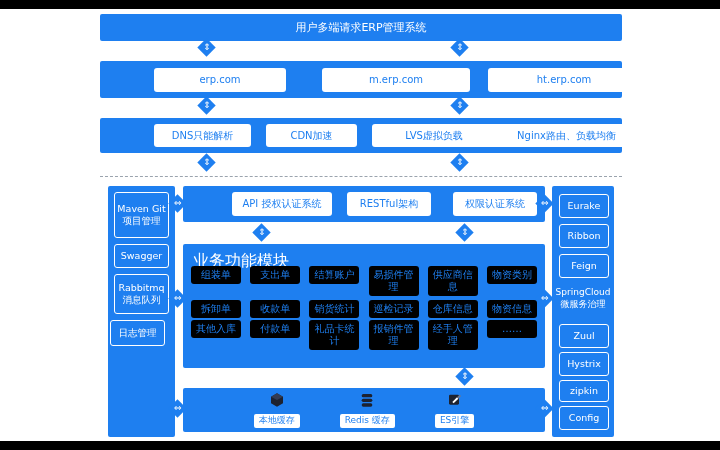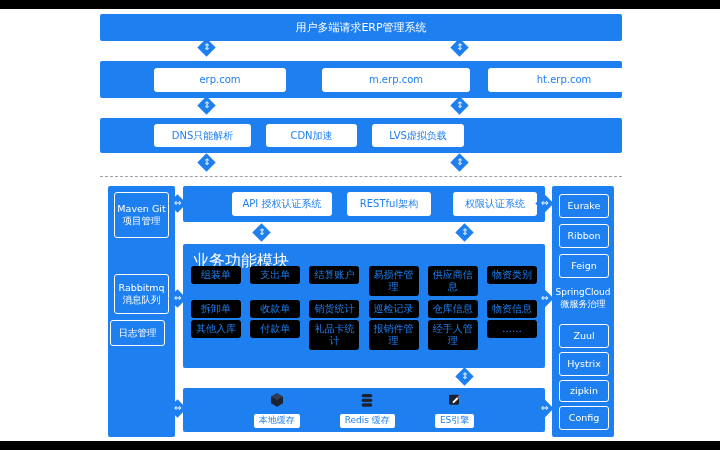--- a/index.html
+++ b/index.html
@@ -47,28 +47,30 @@
 
   <div class="panel" style="left:100px;top:61px;width:522px;height:37px;">
     <div class="wbox" style="left:18px;top:7px;width:132px;height:24px;">erp.com</div>
     <div class="wbox" style="left:186px;top:7px;width:148px;height:24px;">m.erp.com</div>
     <div class="wbox" style="left:352px;top:7px;width:152px;height:24px;">ht.erp.com</div>
   </div>
 
   <div class="panel" style="left:100px;top:118px;width:522px;height:35px;">
     <div class="wbox" style="left:18px;top:6px;width:97px;height:23px;">DNS只能解析</div>
     <div class="wbox" style="left:130px;top:6px;width:91px;height:23px;">CDN加速</div>
-    <div class="wbox" style="left:236px;top:6px;width:92px;height:23px;">LVS虚拟负载</div>
+    <div class="wbox" style="left:236px;top:6px;width:124px;height:23px;">LVS虚拟负载</div>
+    <div class="wbox" style="left:354px;top:6px;width:153px;height:23px;">Nginx路由、负载均衡</div>
   </div>
 
   <div class="dashed"></div>
 
   <div class="panel" style="left:108px;top:186px;width:67px;height:251px;">
     <div class="obox" style="left:6px;top:6px;width:53px;height:44px;">Maven Git
 项目管理</div>
+    <div class="obox" style="left:6px;top:58px;width:53px;height:22px;">Swagger</div>
     <div class="obox" style="left:6px;top:88px;width:53px;height:38px;">Rabbitmq
 消息队列</div>
     <div class="obox" style="left:2px;top:134px;width:53px;height:24px;">日志管理</div>
   </div>
 
   <div class="panel" style="left:552px;top:186px;width:62px;height:251px;">
     <div class="obox" style="left:7px;top:8px;width:48px;height:22px;">Eurake</div>
     <div class="obox" style="left:7px;top:38px;width:48px;height:22px;">Ribbon</div>
     <div class="obox" style="left:7px;top:68px;width:48px;height:22px;">Feign</div>
     <div class="rlabel" style="top:100px;">SpringCloud

